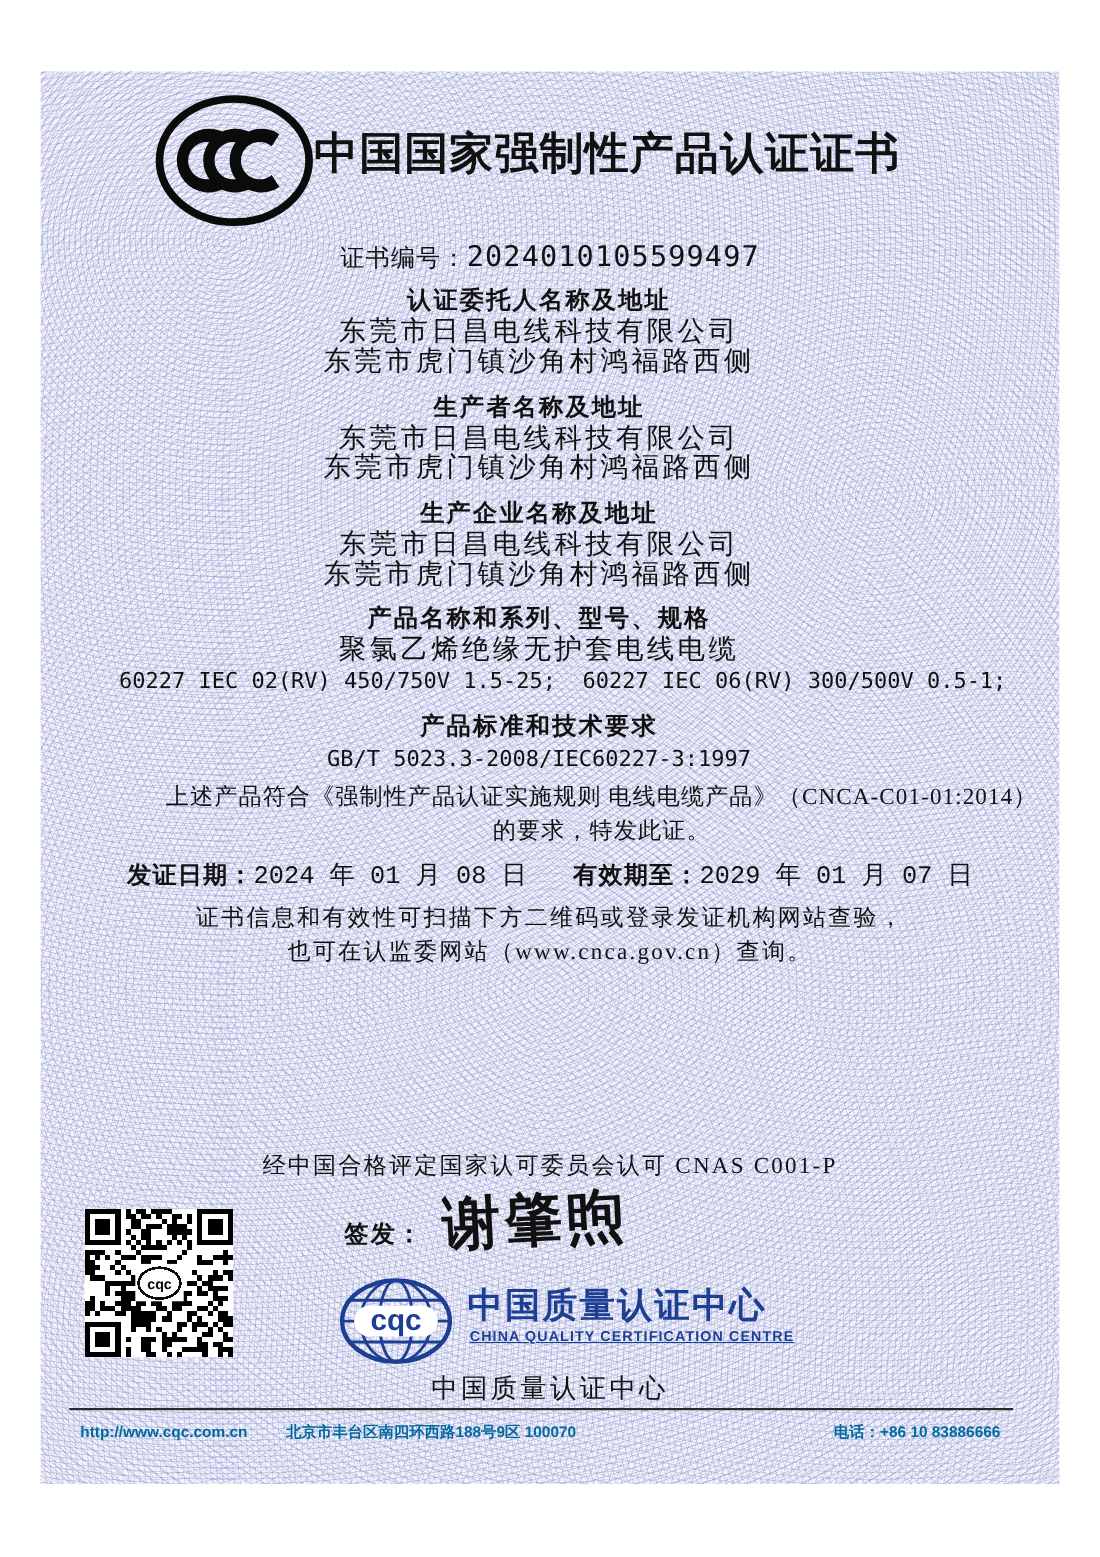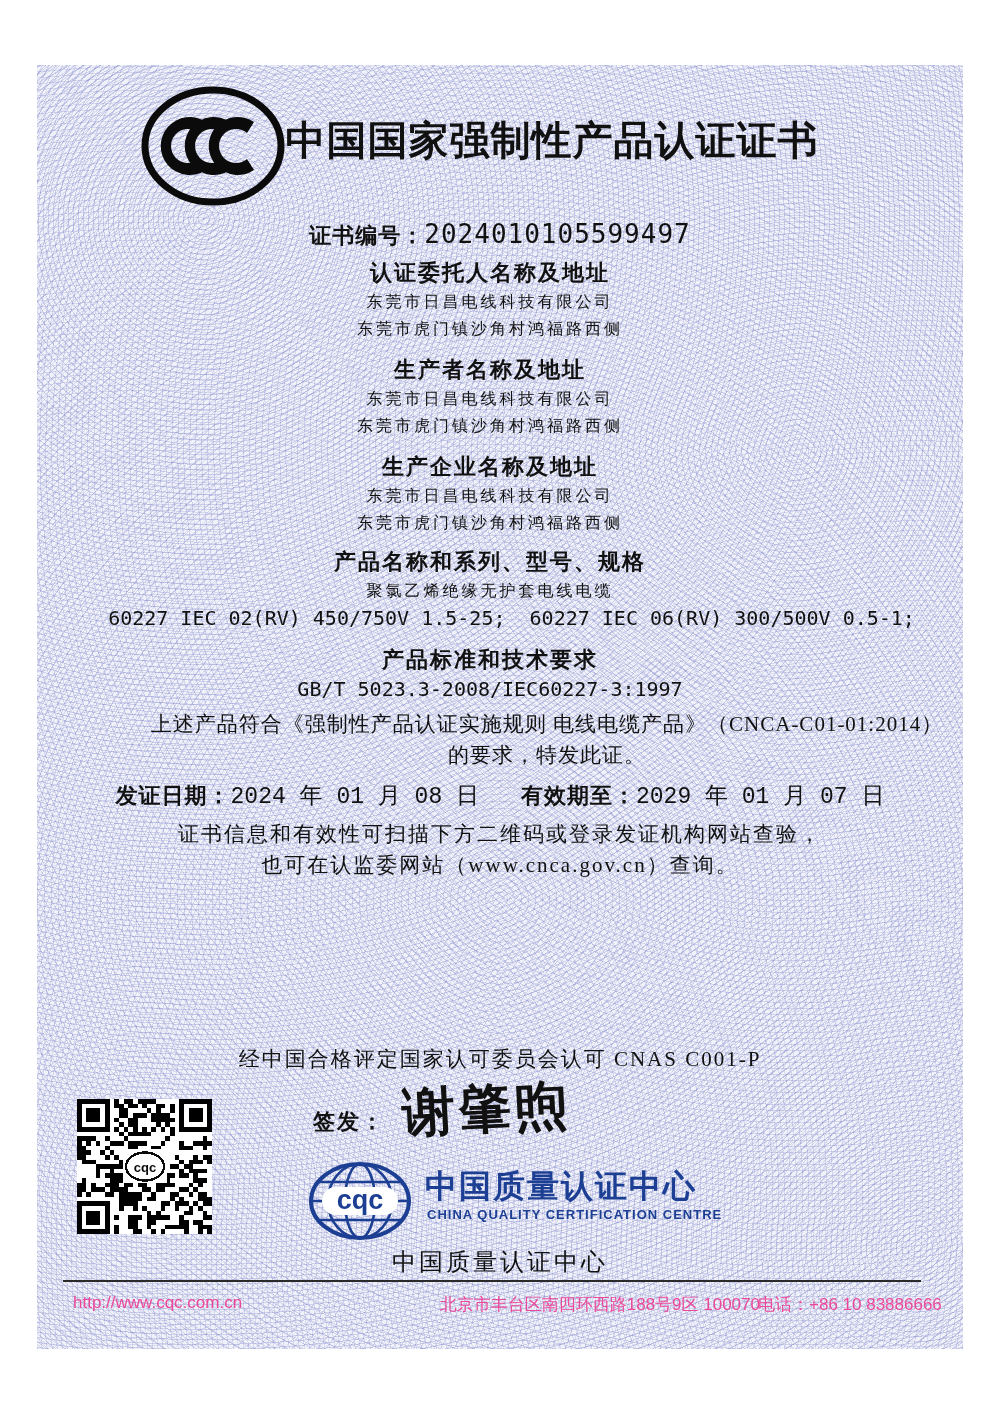--- a/index.html
+++ b/index.html
@@ -27,26 +27,26 @@
 
   .ccc-logo{left:138px;top:84px;width:150px;height:124px;}
   .title{
     left:280px;top:116px;width:544px;margin:0;
     text-align:center;
     font-family:"Liberation Sans", sans-serif;
     font-size:40px;font-weight:bold;letter-spacing:1px;line-height:48px;
   }
 
   .certno{top:219px;font-size:22px;}
-  .certno .lbl{font-weight:bold;letter-spacing:1px;}
+  .certno .lbl{font-weight:normal;letter-spacing:1px;}
   .certno .num{font-family:"DejaVu Sans Mono", monospace;font-size:26px;letter-spacing:1px;}
 
   .sec{left:0;width:980px;text-align:center;}
   .sec-h{font-size:22px;font-weight:bold;letter-spacing:2px;line-height:30px;}
-  .sec-line{font-size:16px;letter-spacing:3px;line-height:27px;}
+  .sec-line{font-size:25px;letter-spacing:3px;line-height:27px;}
   .mono{font-family:"DejaVu Sans Mono", monospace;letter-spacing:0;white-space:pre;}
   .models{font-size:20px;line-height:28px;padding-left:43px;}
   .standard{font-size:20px;line-height:28px;}
 
   .statement{top:709px;font-size:21px;letter-spacing:1px;line-height:31px;padding-left:47px;}
   .dates{top:780px;font-size:21px;}
   .dates .lbl{font-weight:bold;letter-spacing:1px;font-size:22px;}
   .dates .val{font-family:Liberation Mono, monospace;font-size:23px;}
   .dates .gap{display:inline-block;width:42px;}
   .verify{top:819px;font-size:21px;letter-spacing:2px;line-height:31px;}
@@ -70,29 +70,29 @@
 
   .cqc-globe{left:308px;top:1161px;width:104px;height:80px;}
   .cqc-cn{
     left:425px;top:1165px;
     font-family:"Liberation Sans", sans-serif;
     font-size:32px;font-weight:bold;letter-spacing:2px;
   }
   .cqc-en{
     left:427px;top:1207px;
     font-family:"Liberation Sans", sans-serif;
-    font-size:13px;font-weight:bold;letter-spacing:1px;
+    font-size:13px;font-weight:bold;letter-spacing:1px;text-decoration:underline;
   }
   .issuer{top:1246px;font-size:24px;letter-spacing:3px;font-family:"Liberation Sans", sans-serif;}
 
   .divider{left:63px;top:1280px;width:858px;height:2px;background:#2a2a2a;}
 
-  .footer{font-family:"Liberation Sans", sans-serif;font-size:17px;color:#ec4899;}
+  .footer{font-family:"Liberation Sans", sans-serif;font-size:14px;color:#0369a1;font-weight:bold;}
   .footer-url{left:73px;top:1293px;}
-  .footer-addr{left:260px;top:1293px;width:500px;text-align:right;}
+  .footer-addr{left:260px;top:1293px;width:500px;text-align:left;}
   .footer-phone{left:758px;top:1293px;}
 </style>
 </head>
 <body>
 
 <div class="page">
 
   <div class="bg"></div>
 
   <div class="abs ccc-logo">

